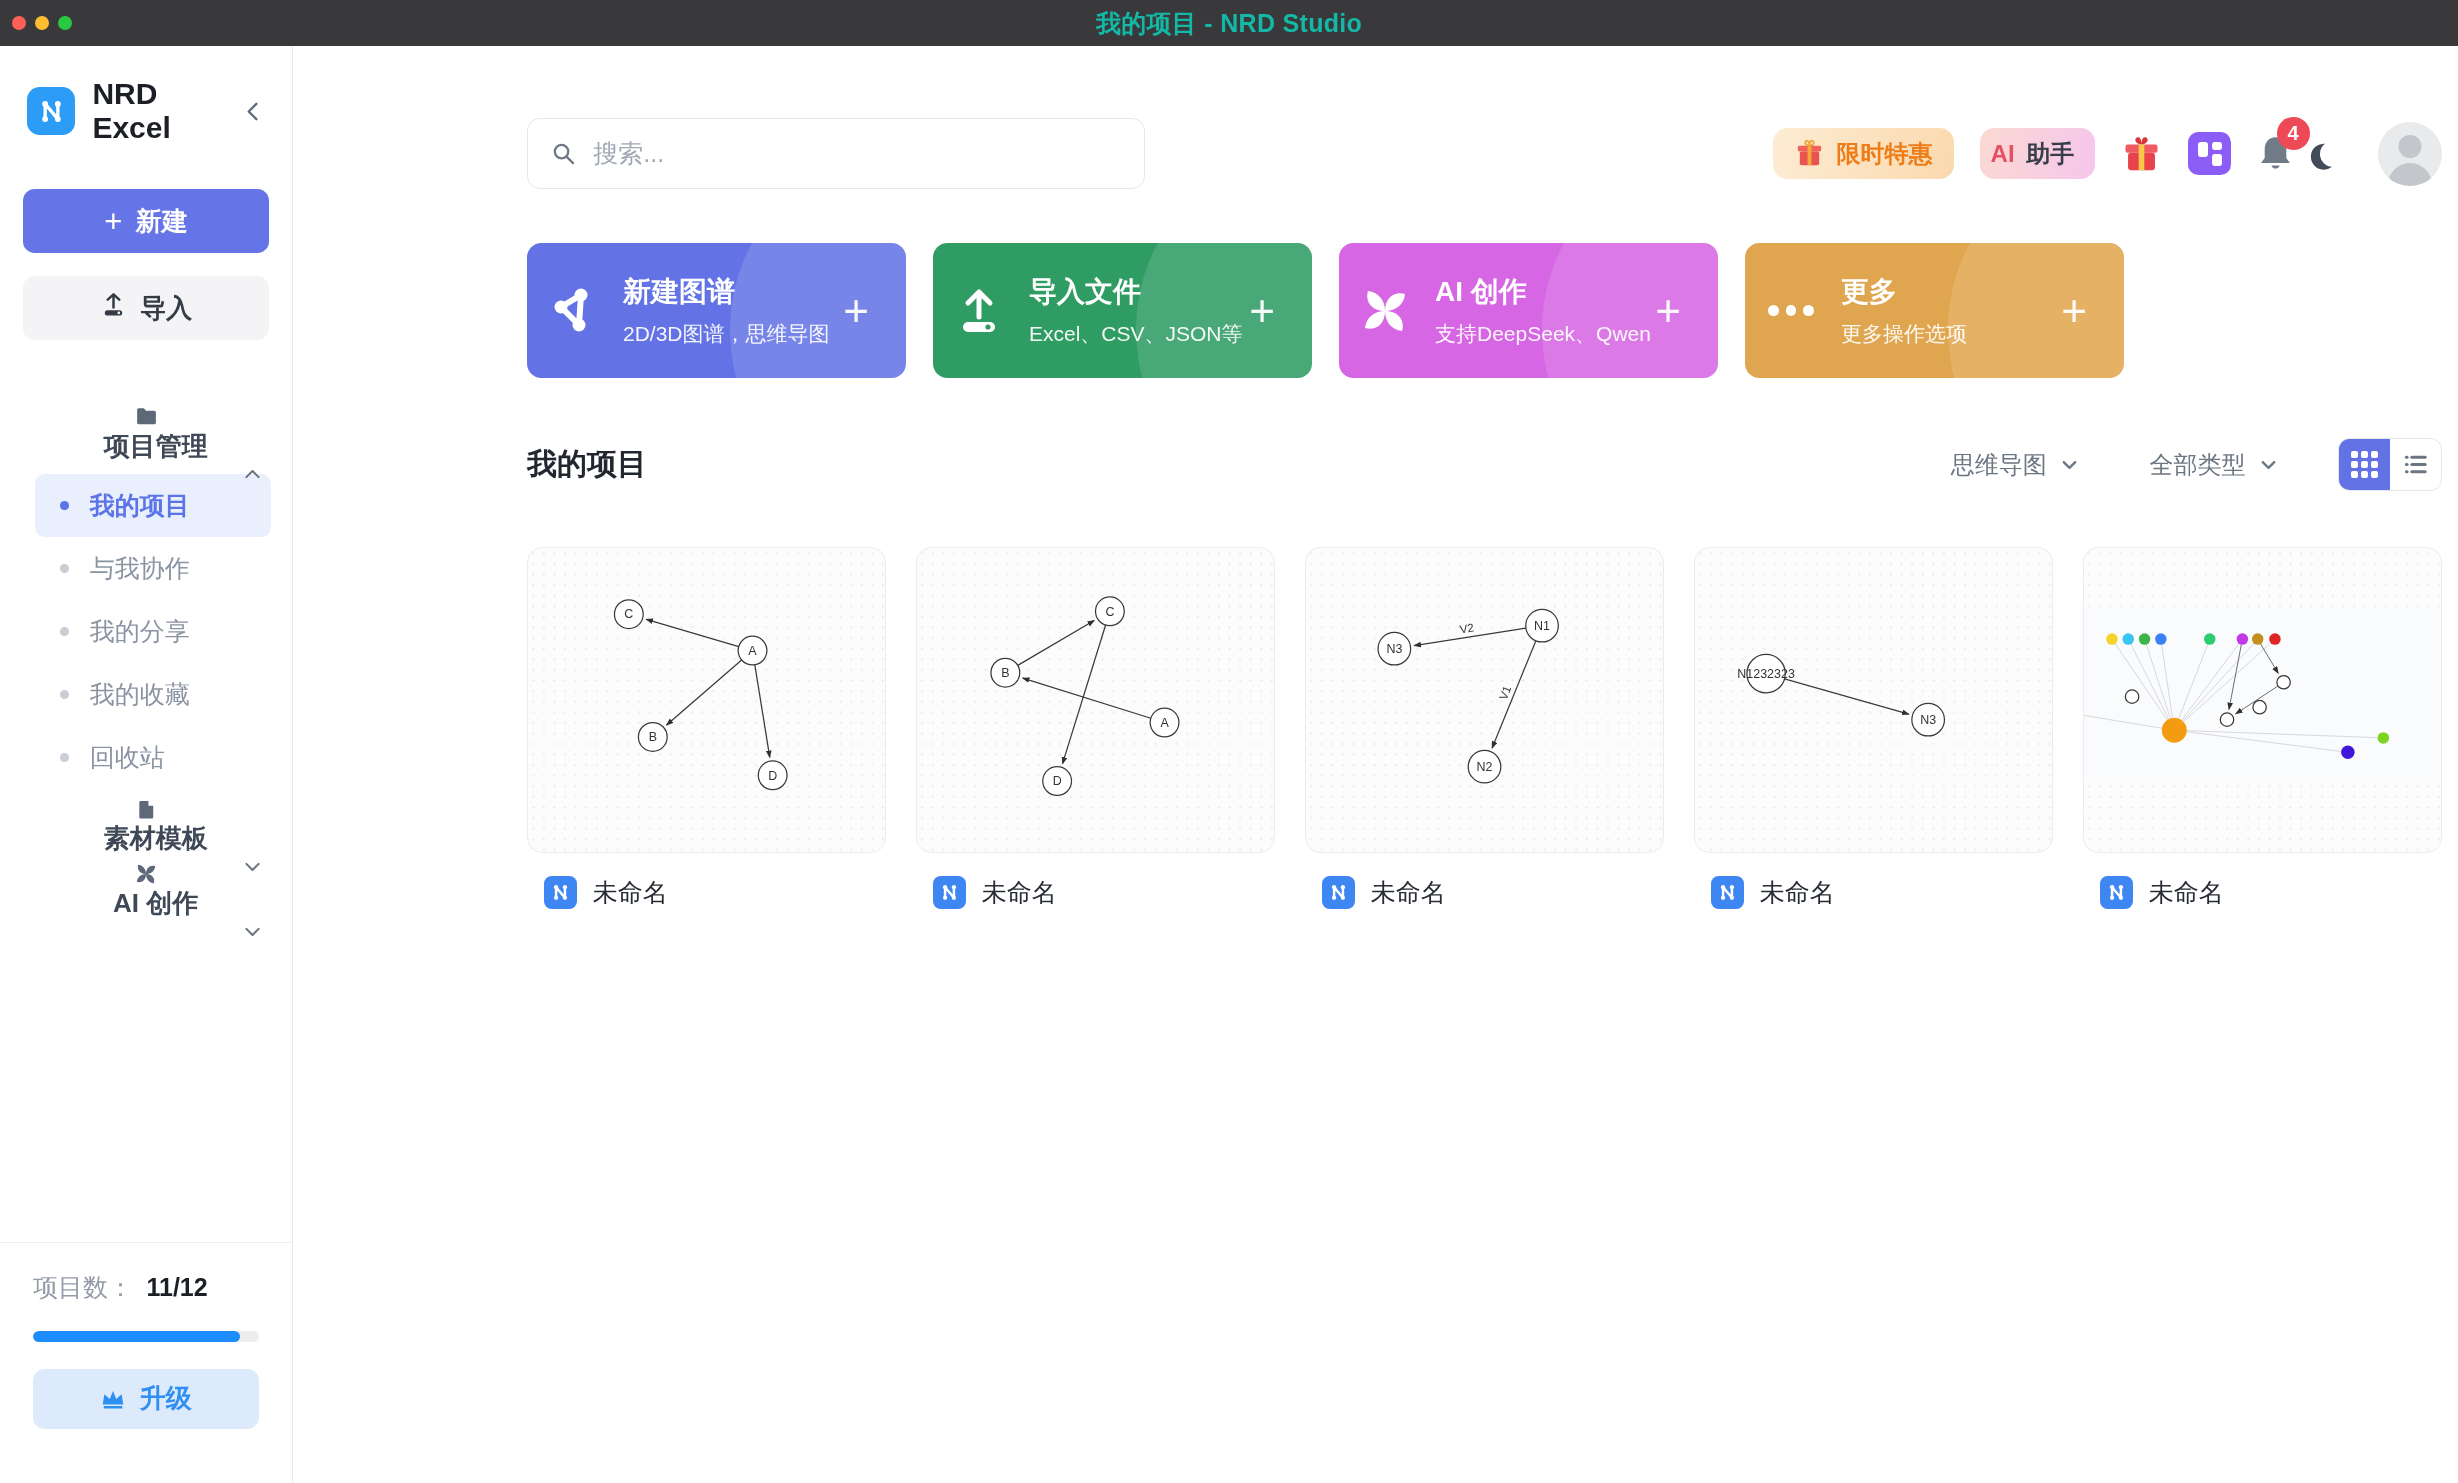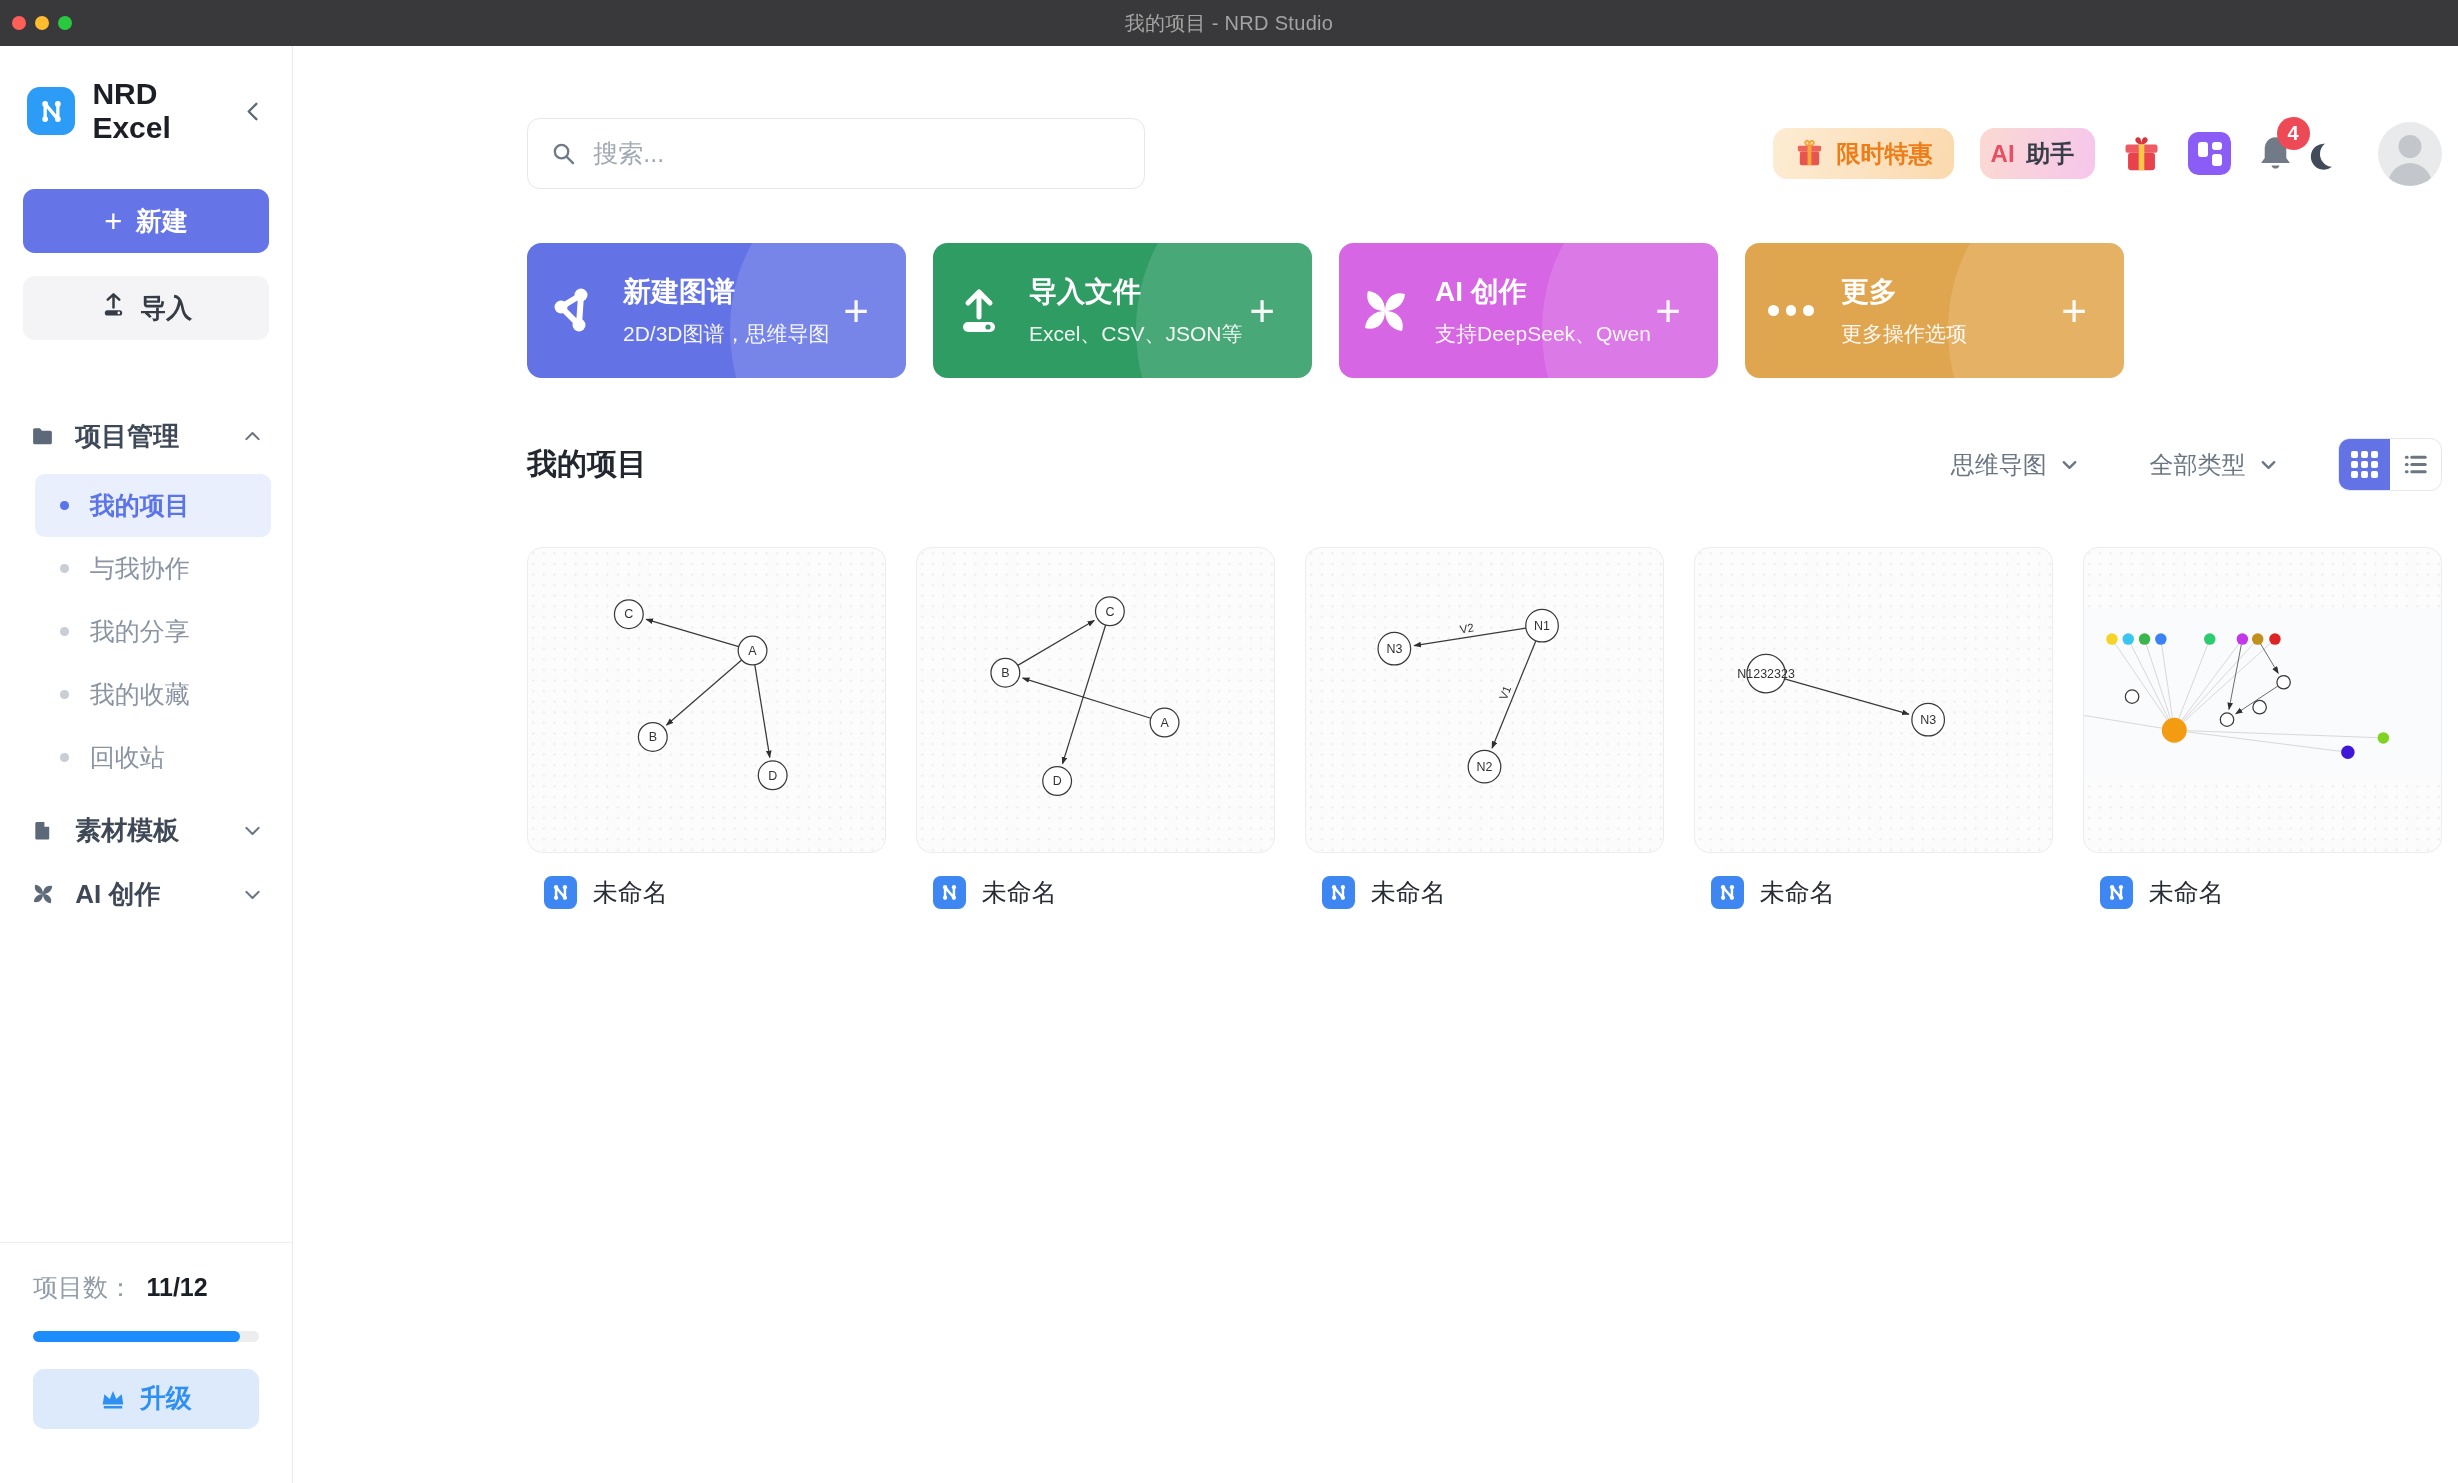--- a/index.html
+++ b/index.html
@@ -6,34 +6,34 @@
   body{
     width:2458px;height:1483px;overflow:hidden;background:#fff;
     font-family:"Liberation Sans","DejaVu Sans",sans-serif;
     -webkit-font-smoothing:antialiased;
   }
   
   .titlebar{height:46px;background:#39393b;position:relative;display:flex;align-items:center;justify-content:center;}
   .traffic{position:absolute;left:11.6px;top:0;height:100%;display:flex;align-items:center;gap:8.7px;}
   .light{width:14.5px;height:14.5px;border-radius:50%;}
   .light.red{background:#ff5f57}.light.yellow{background:#febc2e}.light.green{background:#28c840}
-  .win-title{color:#a3a3a3;font-size:20px;font-weight:400;letter-spacing:0.3px;}
+  .win-title{color:#14b8a6;font-size:25px;font-weight:700;letter-spacing:0.3px;}
   
   .app{display:flex;height:1437px;}
   
   .sidebar{width:292px;min-width:292px;border-right:1px solid #e9e9eb;display:flex;flex-direction:column;background:#fff;}
   .brand{margin:31px 27px 0;display:flex;align-items:center;}
   .brand-logo{width:48px;height:48px;border-radius:12.6px;background:#2d9cf7;display:flex;align-items:center;justify-content:center;flex:none;}
   .brand-name{font-size:30px;font-weight:700;color:#1c1f26;margin-left:17.4px;}
   .collapse{margin-left:auto;color:#5d6878;display:flex;align-items:center;cursor:pointer;}
   .btn-new{margin:44px 23px 0;height:64px;border-radius:11.6px;background:#6574e7;color:#fff;font-size:26px;font-weight:600;display:flex;align-items:center;justify-content:center;gap:13.5px;cursor:pointer;}
   .btn-new .plus{font-size:31px;font-weight:400;line-height:1;}
   .btn-import{margin:23px 23px 0;height:64px;border-radius:11.6px;background:#f4f4f6;color:#363c46;font-size:26px;font-weight:600;display:flex;align-items:center;justify-content:center;gap:13.5px;cursor:pointer;}
   .nav{margin-top:64px;flex:1;overflow:hidden;}
-  .sec-row{height:64px;display:flex;align-items:center;padding:0 29px;cursor:pointer;}
+  .sec-row{height:64px;display:flex;align-items:center;padding:0 29px;cursor:pointer;flex-direction:column;}
   .sec-row .sec-ic{width:27px;display:flex;justify-content:center;color:#5d6878;flex:none;}
   .sec-row .sec-label{font-size:26px;font-weight:700;color:#3f4856;margin-left:19.3px;}
   .sec-row .chev{margin-left:auto;color:#6b7480;display:flex;}
   .sub-list{margin:5.8px 0 9.7px;}
   .sub-row{height:63px;margin:0 21px 0 35px;border-radius:9.7px;display:flex;align-items:center;padding:0 0 0 25px;cursor:pointer;}
   .sub-row .dot{width:8.7px;height:8.7px;border-radius:50%;background:#c9ced6;flex:none;}
   .sub-row .sub-label{font-size:25px;color:#8b94a2;margin-left:21px;}
   .sub-row.active{background:#e9effc;}
   .sub-row.active .dot{background:#5b74e8;}
   .sub-row.active .sub-label{color:#5b74e8;font-weight:700;}

